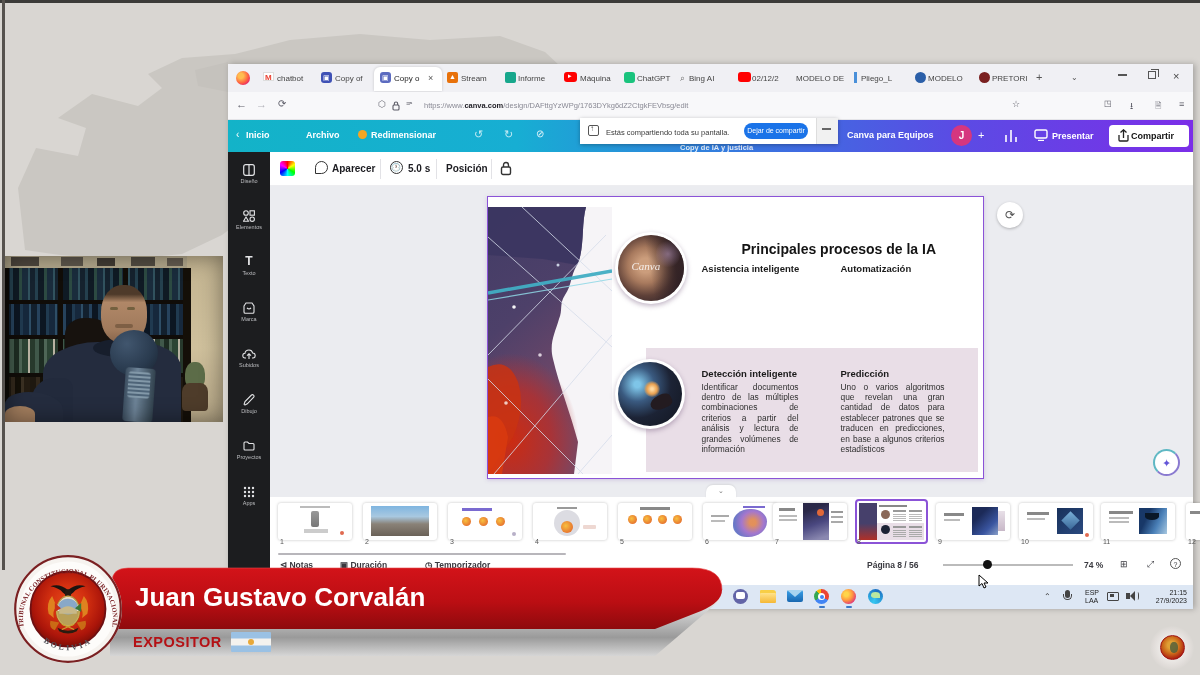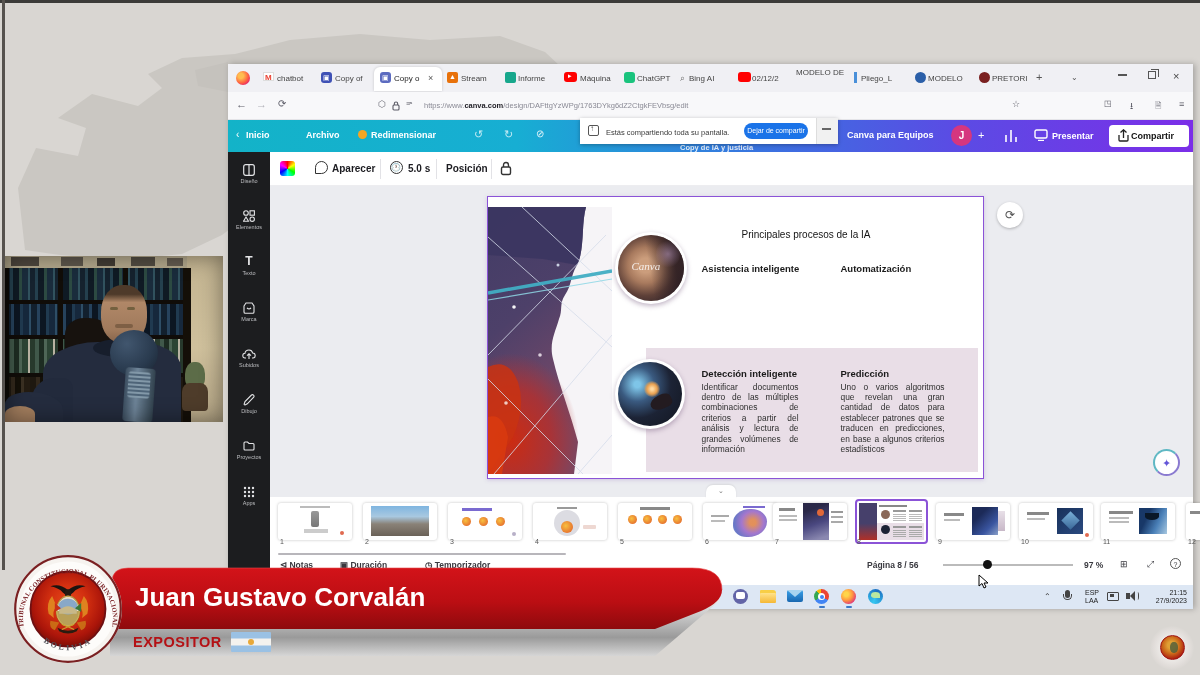--- a/index.html
+++ b/index.html
@@ -47,21 +47,21 @@
       <div class="abs" style="left:290px;top:10px;color:#444">Informe</div>
       <div class="abs" style="left:336px;top:8px;width:13px;height:10px;border-radius:3px;background:#f00"></div>
       <div class="abs" style="left:340px;top:8px;font-size:7px;color:#fff">▸</div>
       <div class="abs" style="left:352px;top:10px;color:#444">Máquina</div>
       <div class="abs" style="left:396px;top:8px;width:11px;height:11px;border-radius:3px;background:#19c37d"></div>
       <div class="abs" style="left:409px;top:10px;color:#444">ChatGPT</div>
       <div class="abs" style="left:452px;top:9px;color:#666;font-size:9px">⌕</div>
       <div class="abs" style="left:461px;top:10px;color:#444">Bing AI</div>
       <div class="abs" style="left:510px;top:8px;width:13px;height:10px;border-radius:3px;background:#f00"></div>
       <div class="abs" style="left:524px;top:10px;color:#444">02/12/2</div>
-      <div class="abs" style="left:568px;top:4px;color:#444">MODELO DE</div>
+      <div class="abs" style="left:568px;top:10px;color:#444">MODELO DE</div>
       <div class="abs" style="left:626px;top:8px;width:3px;height:11px;background:#4a90d9"></div>
       <div class="abs" style="left:633px;top:10px;color:#444">Pliego_L</div>
       <div class="abs" style="left:687px;top:8px;width:11px;height:11px;border-radius:50%;background:#2b5fa8"></div>
       <div class="abs" style="left:700px;top:10px;color:#444">MODELO</div>
       <div class="abs" style="left:751px;top:8px;width:11px;height:11px;border-radius:50%;background:#7a2020"></div>
       <div class="abs" style="left:764px;top:10px;color:#444">PRETORI</div>
       <div class="abs" style="left:808px;top:7px;font-size:11px;color:#555">+</div>
       <div class="abs" style="left:843px;top:9px;font-size:8px;color:#555">⌄</div>
 
       <div class="abs" style="left:890px;top:10px;width:9px;height:1.5px;background:#555"></div>
@@ -198,21 +198,21 @@
       <div class="abs" style="left:130px;top:38px;width:66px;height:66px;border-radius:50%;background:radial-gradient(circle at 42% 46%,#cb9d7c 14%,#a87a5e 34%,#5e4038 58%,#3e2c2e 76%,#6b4d70 92%,#8a6a88 100%)"></div>
       <div class="abs" style="left:130px;top:38px;width:66px;height:66px;border-radius:50%;background:linear-gradient(260deg,rgba(44,30,34,0.8) 18%,rgba(58,42,40,0) 52%)"></div>
       <div class="abs" style="left:168px;top:42px;width:24px;height:30px;border-radius:50%;background:radial-gradient(circle,rgba(180,150,190,0.55),rgba(180,150,190,0) 70%)"></div>
       <div class="abs" style="left:144px;top:63px;font-family:'Liberation Serif',serif;font-style:italic;font-size:11px;color:rgba(255,255,255,0.85)">Canva</div>
 
       <div class="abs" style="left:127px;top:162px;width:70px;height:70px;border-radius:50%;background:#fff;box-shadow:0 2px 5px rgba(100,70,110,0.4)"></div>
       <div class="abs" style="left:130px;top:165px;width:64px;height:64px;border-radius:50%;background:radial-gradient(circle at 30% 35%,#7ec5e8 5%,#3a5a80 28%,#1c2335 55%,#12161f 100%)"></div>
       <div class="abs" style="left:156px;top:184px;width:16px;height:16px;border-radius:50%;background:radial-gradient(circle,#ffd9a0 10%,#e8a050 45%,rgba(90,60,40,0) 75%)"></div>
       <div class="abs" style="left:162px;top:198px;width:22px;height:14px;border-radius:50% 40% 30% 50%;background:#231b20;transform:rotate(-25deg)"></div>
 
-      <div class="abs" style="left:254px;top:32px;width:200px;font-size:10px;font-weight:normal;color:#141414">Principales procesos de la IA</div>
+      <div class="abs" style="left:254px;top:44px;width:200px;font-size:14px;font-weight:bold;color:#141414">Principales procesos de la IA</div>
 
       <div class="abs" style="left:214px;top:66px;width:110px;font-size:9.5px;font-weight:bold;color:#1a1a1a">Asistencia inteligente</div>
 
       <div class="abs" style="left:353px;top:66px;width:120px;font-size:9.5px;font-weight:bold;color:#1a1a1a">Automatización</div>
 
       <div class="abs" style="left:214px;top:171px;width:110px;font-size:9.5px;font-weight:bold;color:#1a1a1a">Detección inteligente</div>
       <div class="abs" style="left:214px;top:185px;width:97px;font-size:8.4px;line-height:10.4px;color:#2e2e2e;text-align:justify">Identificar documentos dentro de las múltiples combinaciones de criterios a partir del análisis y lectura de grandes volúmenes de información</div>
 
       <div class="abs" style="left:353px;top:171px;width:120px;font-size:9.5px;font-weight:bold;color:#1a1a1a">Predicción</div>
       <div class="abs" style="left:353px;top:185px;width:104px;font-size:8.4px;line-height:10.4px;color:#2e2e2e;text-align:justify">Uno o varios algoritmos que revelan una gran cantidad de datos para establecer patrones que se traducen en predicciones, en base a algunos criterios estadísticos</div>
@@ -343,21 +343,21 @@
         <div class="tn" style="left:918px">12</div>
     </div>
     <div id="bottombar" class="abs" style="left:42px;top:489px;width:923px;height:24px;color:#39393f">
       <div class="abs" style="left:8px;top:0;width:288px;height:2px;background:#b8b6bb;border-radius:1px"></div>
       <div class="abs" style="left:10px;top:7px;font-size:8.5px;font-weight:bold">⊴ Notas</div>
       <div class="abs" style="left:70px;top:7px;font-size:8.5px;font-weight:bold">▣ Duración</div>
       <div class="abs" style="left:155px;top:7px;font-size:8.5px;font-weight:bold">◷ Temporizador</div>
       <div class="abs" style="left:597px;top:7px;font-size:8.5px;font-weight:bold">Página 8 / 56</div>
       <div class="abs" style="left:673px;top:11px;width:130px;height:1.5px;background:#bbb"></div>
       <div class="abs" style="left:713px;top:7px;width:9px;height:9px;border-radius:50%;background:#111"></div>
-      <div class="abs" style="left:814px;top:7px;font-size:8.5px;font-weight:bold">97 %</div>
+      <div class="abs" style="left:814px;top:7px;font-size:8.5px;font-weight:bold">74 %</div>
       <div class="abs" style="left:850px;top:6px;font-size:9px">⊞</div>
       <div class="abs" style="left:877px;top:6px;font-size:9px">⤢</div>
       <div class="abs" style="left:900px;top:5px;width:11px;height:11px;border:1px solid #555;border-radius:50%;text-align:center;font-size:7px;line-height:11px">?</div>
     </div>
 
     <div class="abs" style="left:0;top:88px;width:42px;height:457px;background:#1c1d1f"></div>
     <div id="sidebar" class="abs" style="left:0;top:88px;width:42px;height:457px;color:#e3e4e6;text-align:center">
       <svg class="abs" style="left:15px;top:12px" width="12" height="12" viewBox="0 0 12 12">
           <rect x="0.7" y="0.7" width="10.6" height="10.6" rx="2" fill="none" stroke="#e3e4e6" stroke-width="1.2"></rect>
           <line x1="6" y1="1" x2="6" y2="11" stroke="#e3e4e6" stroke-width="1.2"></line>

